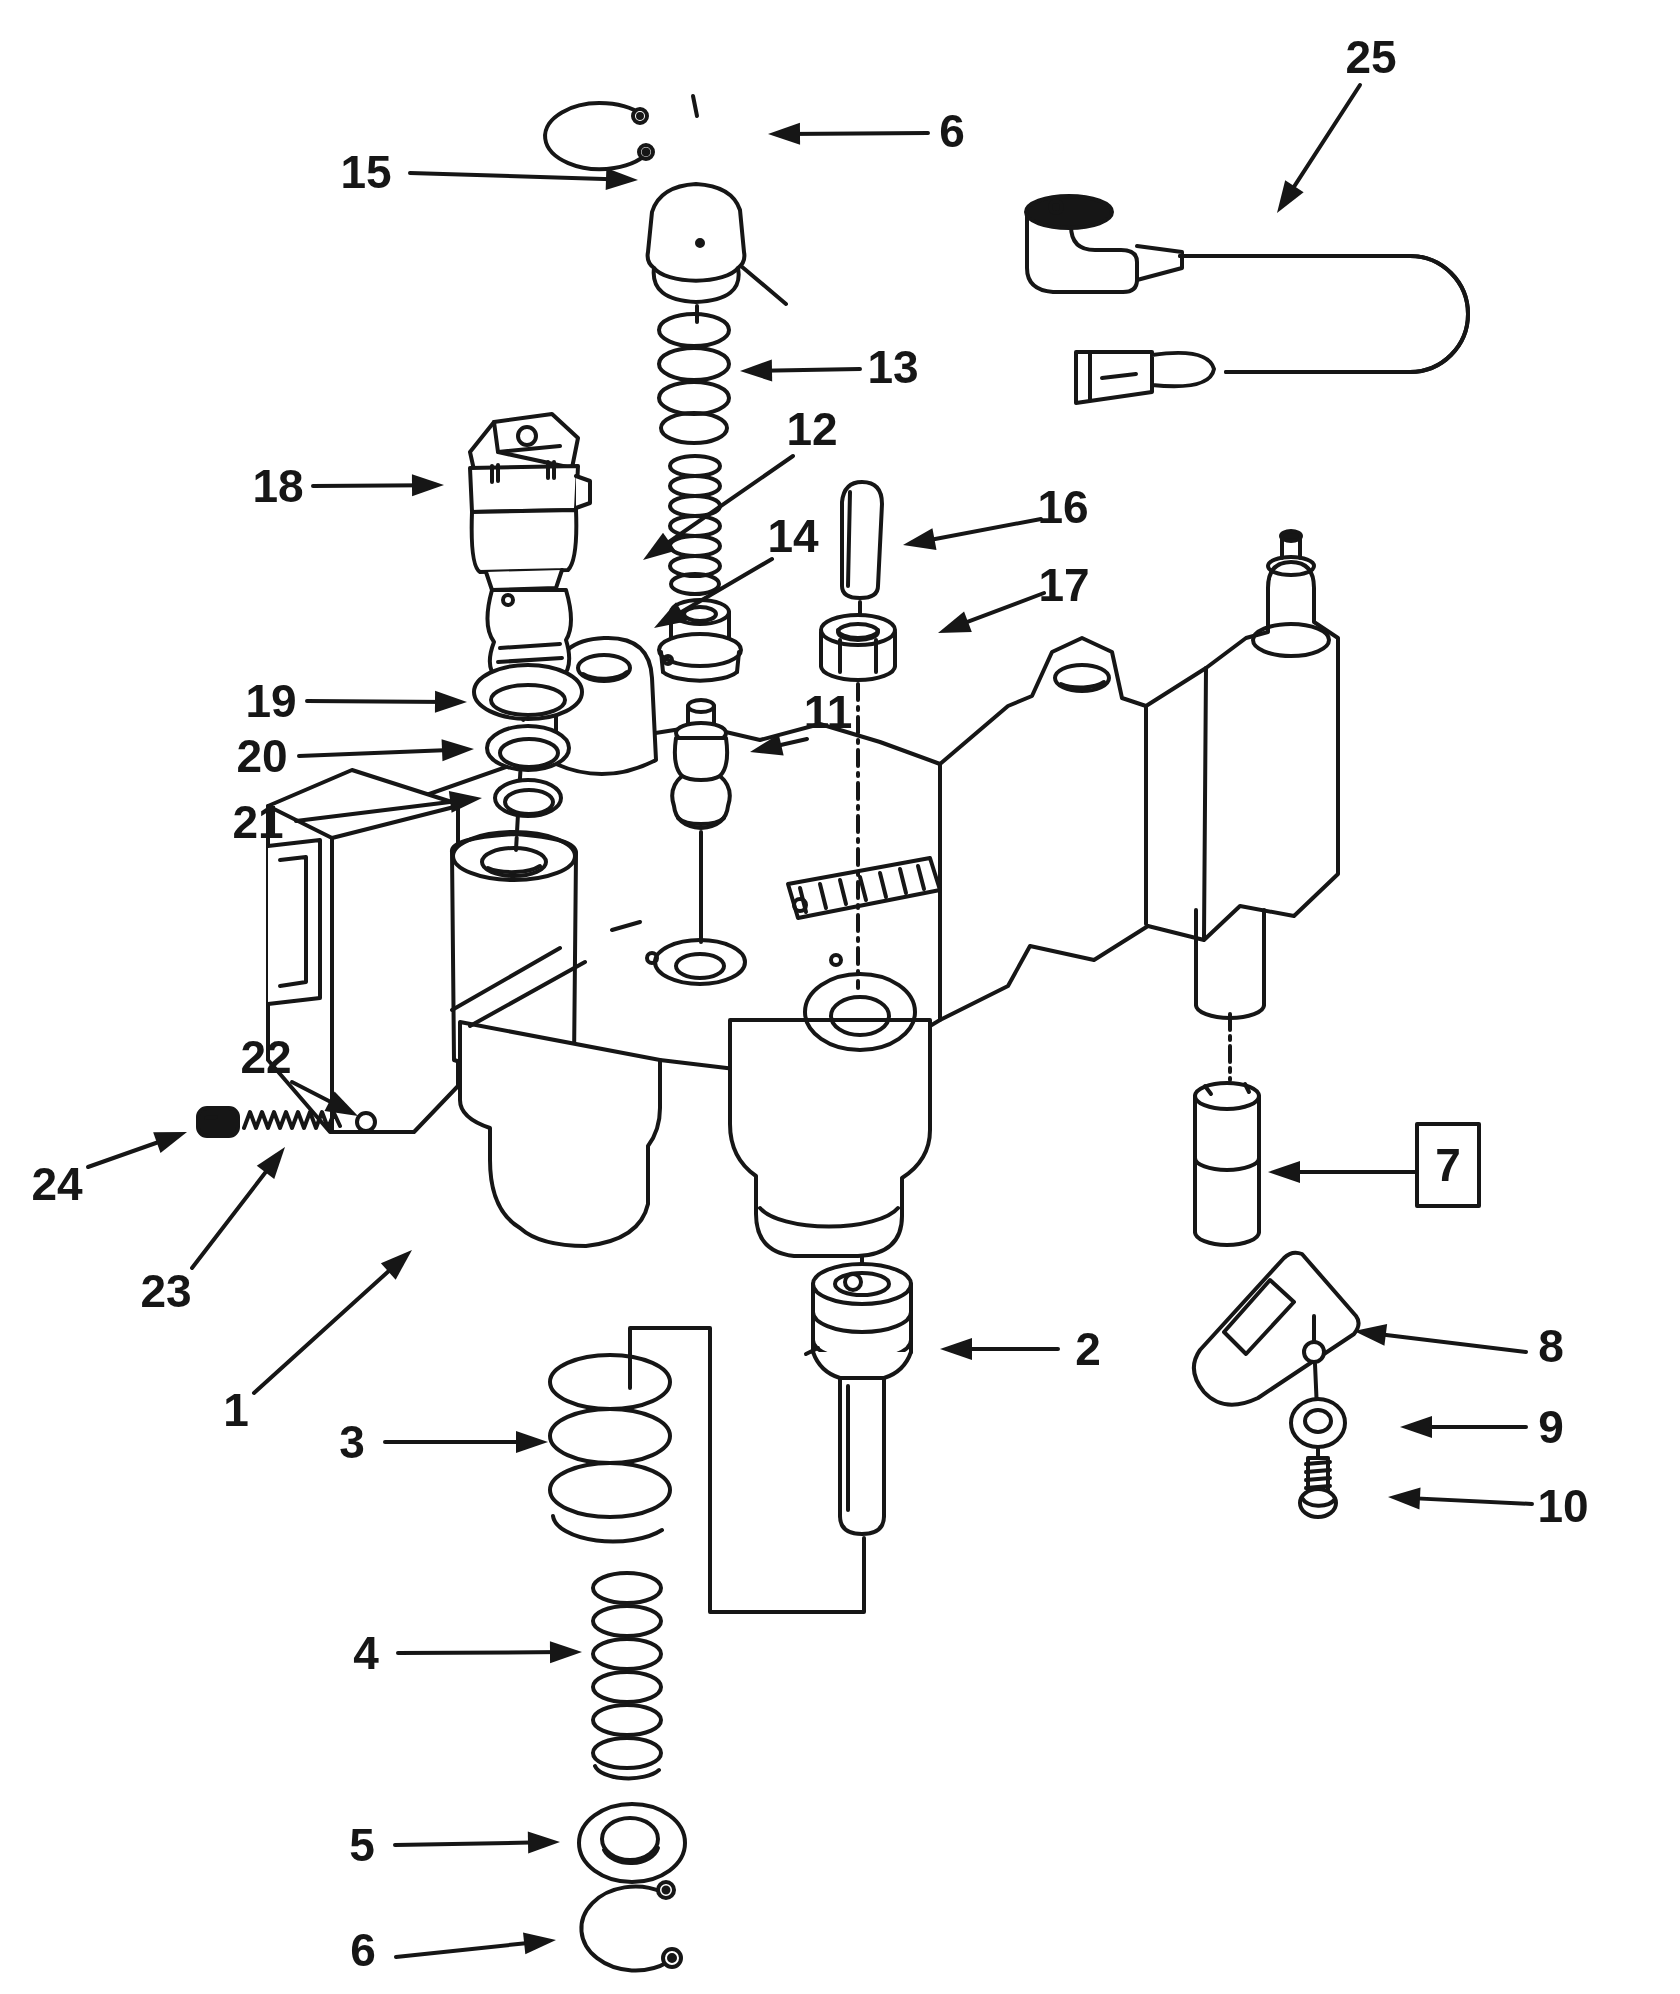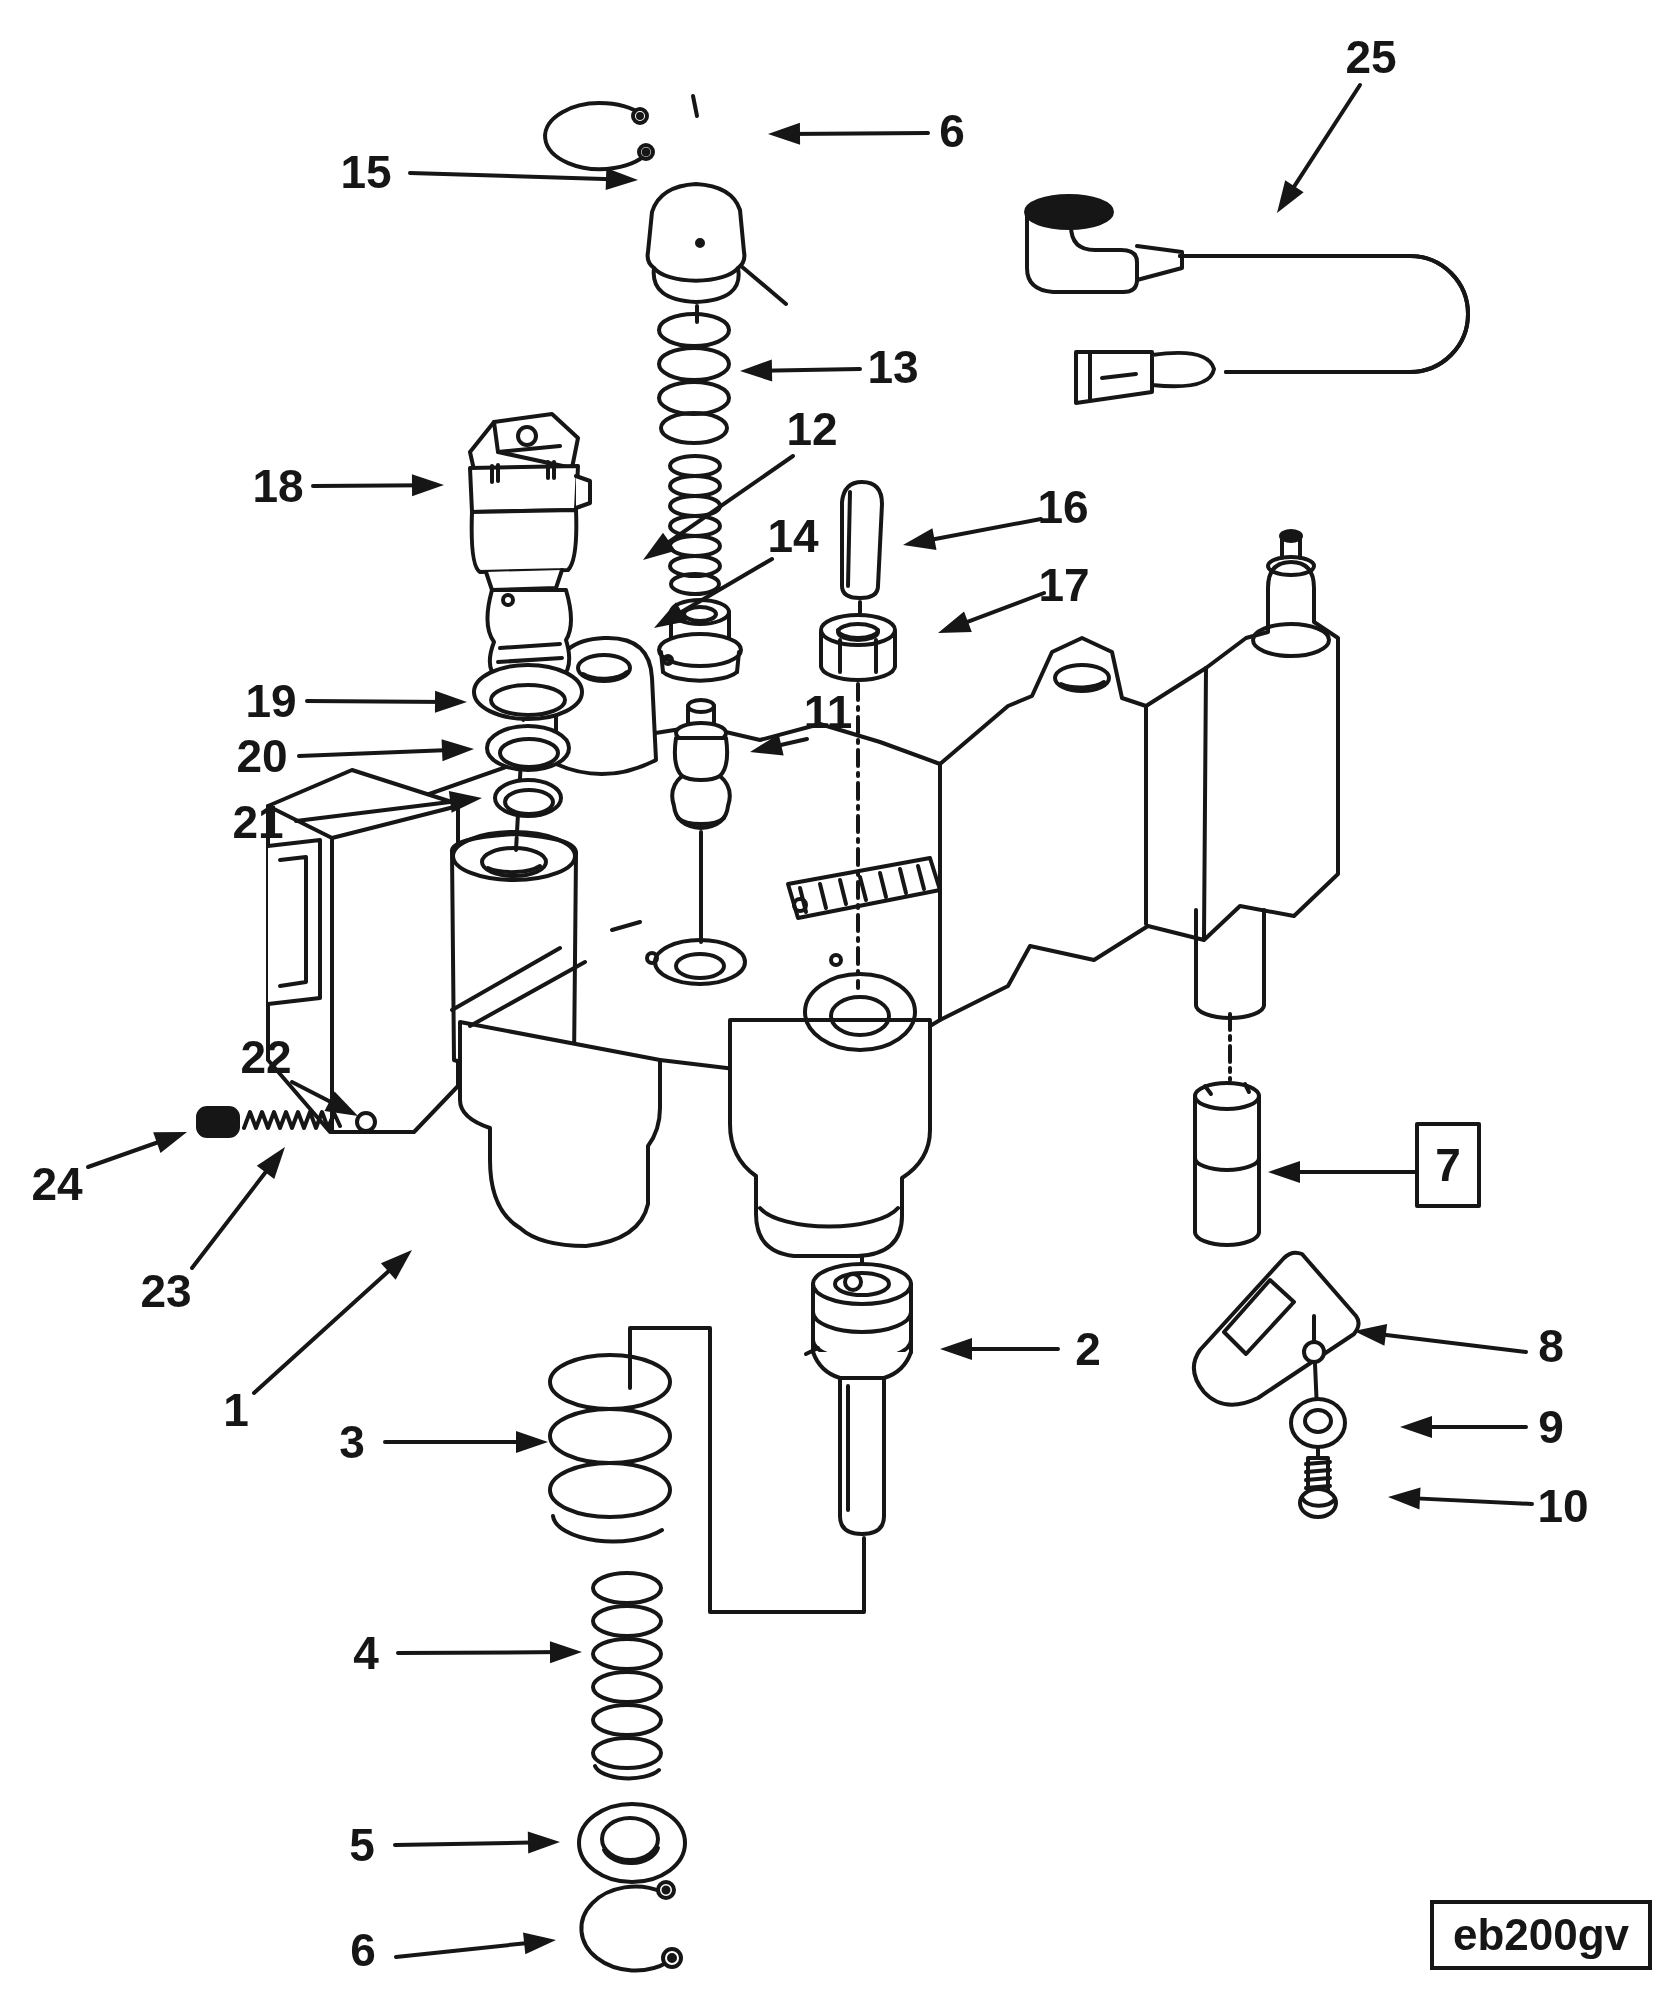--- a/index.html
+++ b/index.html
@@ -439,16 +439,13 @@
           <text x="57" y="1184" text-anchor="middle" dominant-baseline="central">24</text>
         </g>
         <g>
           <line x1="1360" y1="85" x2="1286.7931952379536" y2="197.8972410788186" stroke="#161616" stroke-width="4.5"></line>
           <polygon points="1277,213 1285.1806610823066,180.16592038359482 1303.6395886526395,192.1353812299825" fill="#161616" stroke="none"></polygon>
           <text x="1371" y="57" text-anchor="middle" dominant-baseline="central">25</text>
         </g>
       </g>
 </svg>
 
-<div class="figcode">
-  <span>eb200gv</span>
 </div>
-</div>
 
 </body></html>

